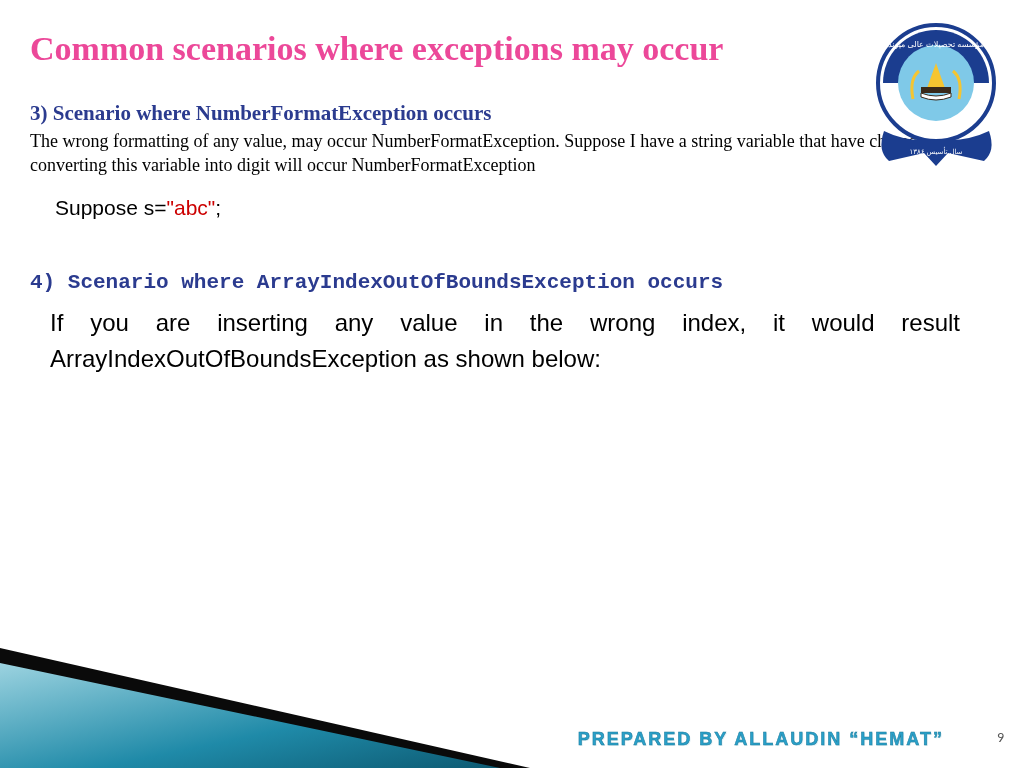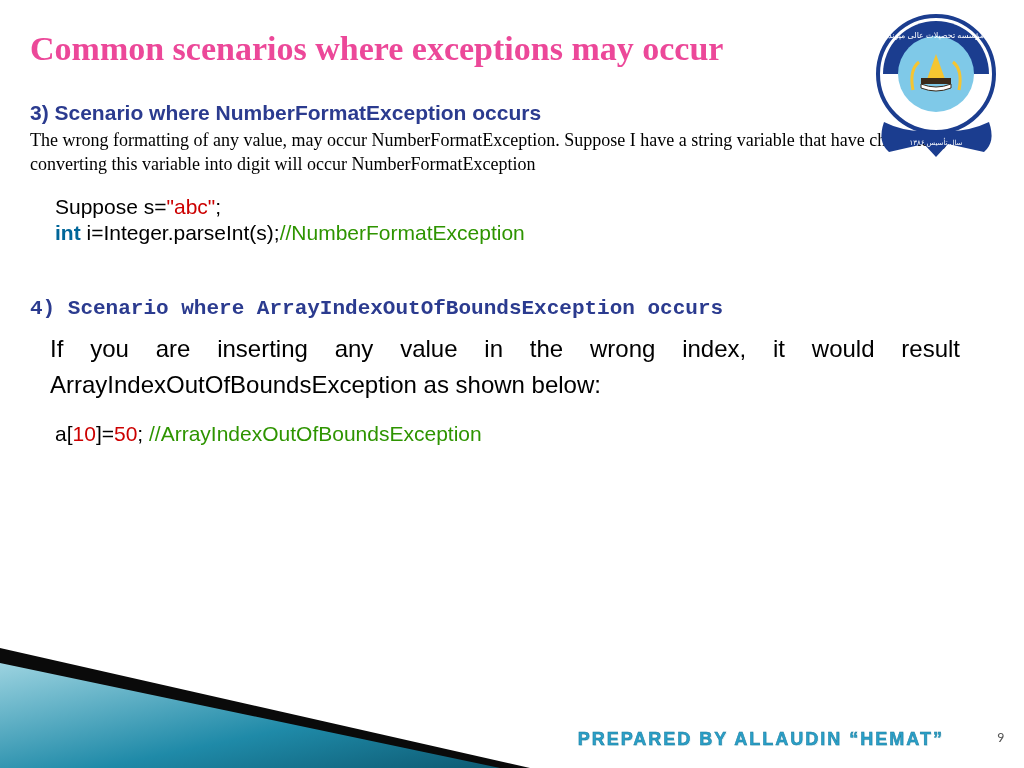--- a/index.html
+++ b/index.html
@@ -14,28 +14,28 @@
   .title {
     font-size: 34px;
     font-weight: bold;
     color: #ec4899;
     padding: 28px 40px 0 30px;
     max-width: 850px;
     line-height: 1.25;
   }
   .logo {
     position: absolute;
-    top: 12px;
+    top: 21px;
     right: 20px;
     width: 135px;
     height: 155px;
     text-decoration: underline;
   }
   .section-head {
-    font-family: Liberation Sans, sans-serif;
+    font-family: Liberation Serif, serif;
     font-size: 21px;
     font-weight: bold;
     color: #2b3b8f;
     padding: 30px 30px 3px 30px;
   }
   .section-head.sec4 {
     font-family: Liberation Mono, monospace;
     padding-top: 50px;
   }
   .body-text {
@@ -110,31 +110,25 @@
     <text x="67" y="133" font-size="7" fill="#fff" text-anchor="middle" font-family="Arial">سال تأسیس ۱۳۸۶</text>
   </svg>
 </div>
 
 <div class="section-head">3) Scenario where NumberFormatException occurs</div>
 <div class="body-text">The wrong formatting of any value, may occur NumberFormatException. Suppose I have a string variable that have characters, converting this variable into digit will occur NumberFormatException</div>
 <div class="code">
   <div>
     <span>Suppose s=</span><span class="str">"abc"</span><span>;</span>
   </div>
-  <div>
-    <span class="kw">int</span><span> i=Integer.parseInt(s);</span><span class="cmt">//NumberFormatException</span>
-  </div>
 </div>
 
 <div class="section-head sec4">4) Scenario where ArrayIndexOutOfBoundsException occurs</div>
 <div class="body-text jt">If you are inserting any value in the wrong index, it would result ArrayIndexOutOfBoundsException as shown below:</div>
 <div class="code">
-  <div>
-    <span>a[</span><span class="num">10</span><span>]=</span><span class="num">50</span><span>; </span><span class="cmt">//ArrayIndexOutOfBoundsException</span>
-  </div>
 </div>
 
 <svg class="tri" viewBox="0 0 1024 160" preserveAspectRatio="none">
   <polygon points="0,40 530,160 0,160" fill="#0a0a0a"></polygon>
   <polygon points="0,55 500,160 0,160" fill="url(#g1)"></polygon>
   <defs>
     <linearGradient id="g1" x1="0" y1="0" x2="1" y2="1">
       <stop offset="0%" stop-color="#9cd3e0"></stop>
       <stop offset="60%" stop-color="#1f8aa8"></stop>
       <stop offset="100%" stop-color="#0d5a72"></stop>

